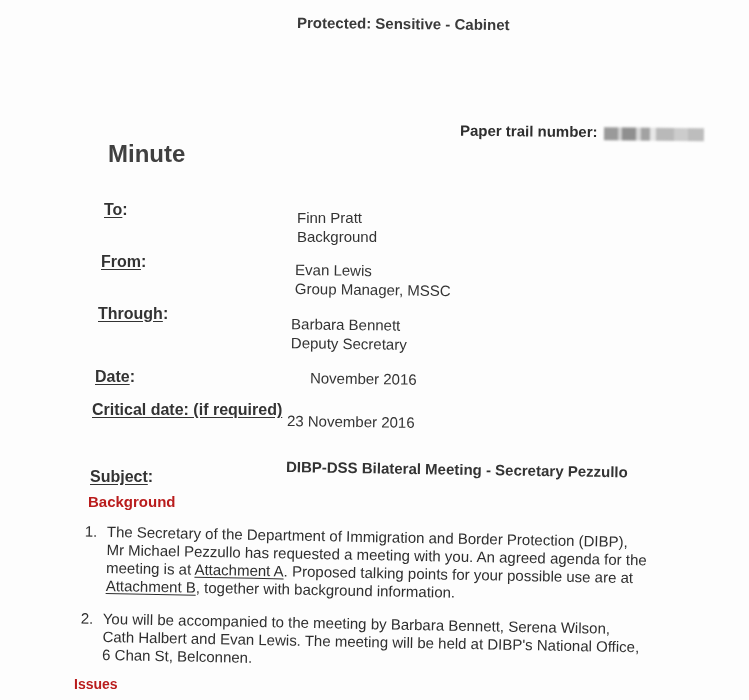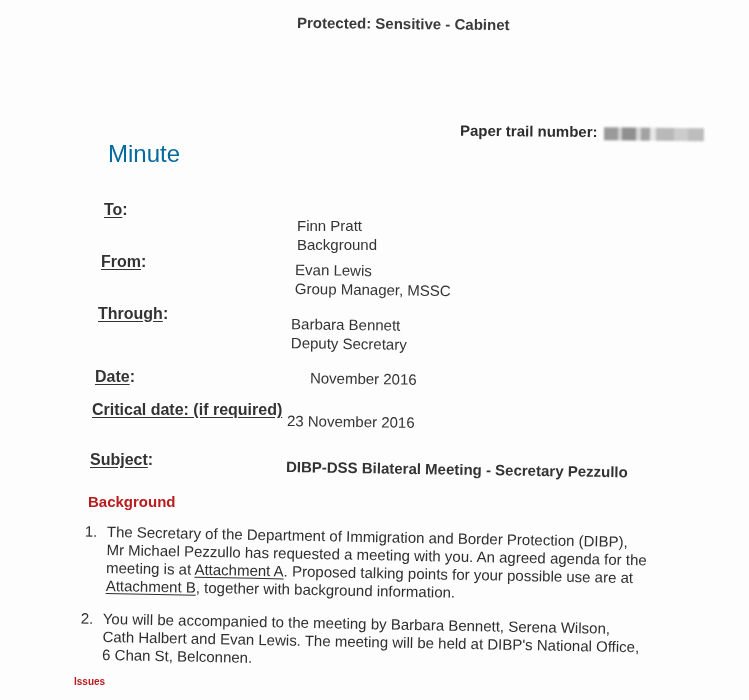--- a/index.html
+++ b/index.html
@@ -19,21 +19,21 @@
       left: 460px; top: 123px; font-size: 15px; font-weight: bold; color: #2e2e2e;
       transform: rotate(0.6deg);
     }
     .redacted {
       display: inline-block; width: 100px; height: 13px; vertical-align: middle;
       margin-left: 6px;
       background: linear-gradient(90deg, #9a9a9a 0 14%, #cfcfcf 14% 18%, #8f8f8f 18% 32%, #d6d6d6 32% 37%, #a2a2a2 37% 46%, #e6e6e6 46% 52%, #b9b9b9 52% 70%, #cccccc 70% 84%, #bdbdbd 84% 100%);
       filter: blur(1.2px);
     }
     .title {
-      left: 108px; top: 140px; font-size: 24px; font-weight: normal; color: #0369a1;
+      left: 108px; top: 140px; font-size: 24px; font-weight: bold; color: #404040;
     }
     .label {
       font-size: 16px; font-weight: bold; color: #333; text-decoration: underline;
       text-underline-offset: 2px;
     }
     .label .colon { text-decoration: none; display: inline-block; }
     .value { font-size: 15px; color: #333; line-height: 19px; }
     .value-bold { font-size: 15px; font-weight: bold; color: #333; }
     .section-heading { font-size: 15px; font-weight: bold; color: #b91c1c; }
     .para {
@@ -48,21 +48,21 @@
 
 <div class="abs classification">Protected:  Sensitive - Cabinet</div>
 
 <div class="abs paper-trail">
   <span>Paper trail number:</span><span class="redacted"></span>
 </div>
 
 <div class="abs title">Minute</div>
 
 <div class="abs label" style="left:104px; top:201px;"><span>To</span><span class="colon">:</span></div>
-<div class="abs value" style="left:297px; top:208px;margin-top:8px;">
+<div class="abs value" style="left:297px; top:208px;">
   <div>Finn Pratt</div>
   <div>Background</div>
 </div>
 
 <div class="abs label" style="left:101px; top:253px;"><span>From</span><span class="colon">:</span></div>
 <div class="abs value" style="left:295px; top:261px; transform: rotate(0.8deg);">
   <div>Evan Lewis</div>
   <div>Group Manager, MSSC</div>
 </div>
 
@@ -71,33 +71,33 @@
   <div>Barbara Bennett</div>
   <div>Deputy Secretary</div>
 </div>
 
 <div class="abs label" style="left:95px; top:368px;"><span>Date</span><span class="colon">:</span></div>
 <div class="abs value" style="left:310px; top:369px; transform: rotate(0.8deg);">November 2016</div>
 
 <div class="abs label" style="left:92px; top:401px;">Critical date: (if required)</div>
 <div class="abs value" style="left:287px; top:412px; transform: rotate(0.8deg);">23 November 2016</div>
 
-<div class="abs label" style="left:90px; top:451px;"><span>Subject</span><span class="colon">:</span></div>
+<div class="abs label" style="left:90px; top:468px;"><span>Subject</span><span class="colon">:</span></div>
 <div class="abs value-bold" style="left:286px; top:458px; transform: rotate(0.9deg); transform-origin: left center;">DIBP-DSS Bilateral Meeting - Secretary Pezzullo</div>
 
 <div class="abs section-heading" style="left:88px; top:493px;">Background</div>
 
 <div class="abs para" style="left:107px; top:523px; transform: rotate(1.1deg); transform-origin: left top;">
   <span class="num">1.</span>
   <span class="line">The Secretary of the Department of Immigration and Border Protection (DIBP),</span>
   <span class="line">Mr Michael Pezzullo has requested a meeting with you.  An agreed agenda for the</span>
   <span class="line"><span>meeting is at </span><span class="u">Attachment A</span><span>.  Proposed talking points for your possible use are at</span></span>
   <span class="line"><span class="u">Attachment B</span><span>, together with background information.</span></span>
 </div>
 
 <div class="abs para" style="left:103px; top:610px; transform: rotate(1.1deg); transform-origin: left top;">
   <span class="num">2.</span>
   <span class="line">You will be accompanied to the meeting by Barbara Bennett, Serena Wilson,</span>
   <span class="line">Cath Halbert and Evan Lewis.  The meeting will be held at DIBP's National Office,</span>
   <span class="line">6 Chan St, Belconnen.</span>
 </div>
 
-<div class="abs section-heading" style="left:74px; top:676px; font-size:10px;">Issues</div>
+<div class="abs section-heading" style="left:74px; top:676px; font-size:14px;">Issues</div>
 
 </body></html>

